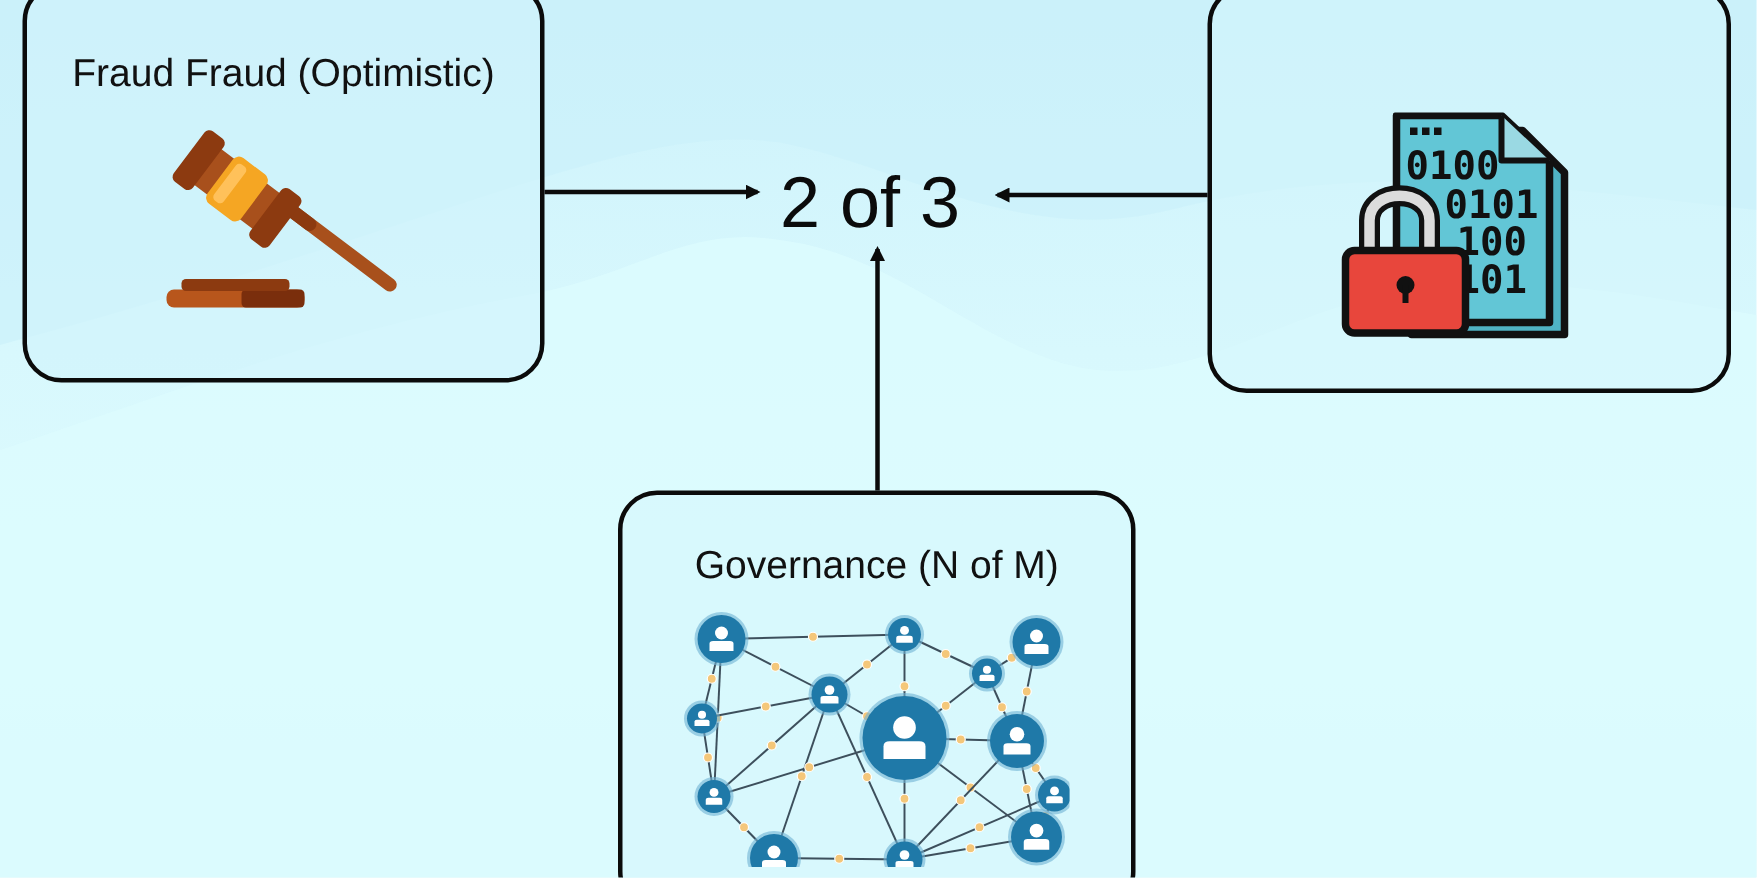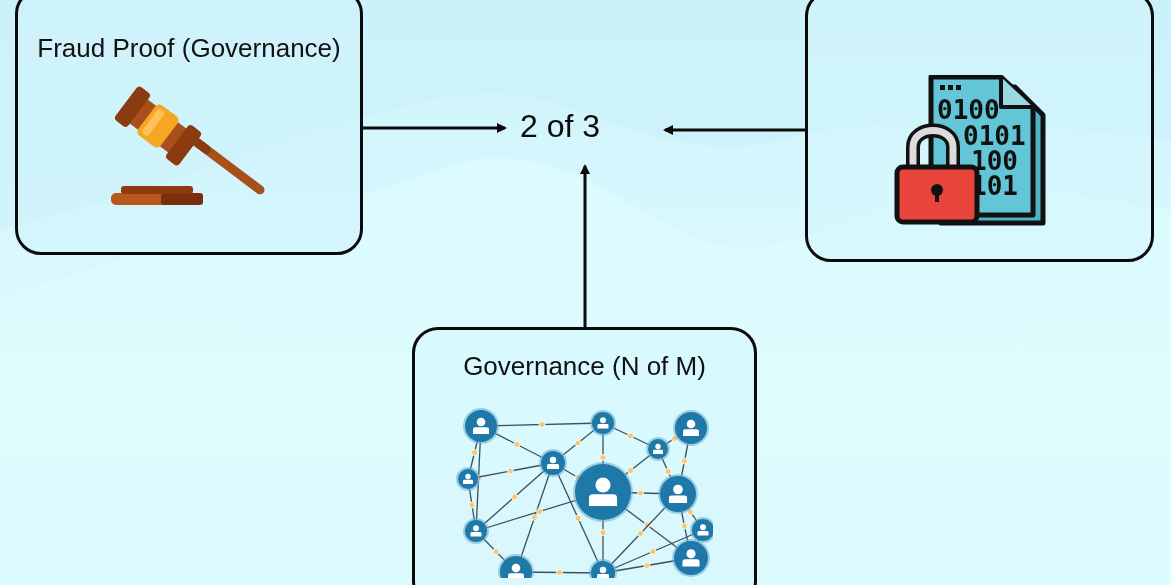--- a/index.html
+++ b/index.html
@@ -15,37 +15,37 @@
   }
   .box-title {
     position: absolute; left: 0; right: 0; text-align: center;
     font-size: 26px; color: #111; white-space: nowrap;
   }
   #fraud-box { left: 15px; top: -12px; width: 348px; height: 267px; background: rgba(208,243,252,0.6); }
   #fraud-box .box-title { top: 42px; }
   #validity-box { left: 805px; top: -10px; width: 349px; height: 272px; background: rgba(212,245,252,0.5); }
   #validity-box .box-title { top: 40px; }
   #gov-box { left: 412px; top: 327px; width: 345px; height: 280px; background: rgba(214,246,252,0.6); }
-  #gov-box .box-title { top: 21px; }
+  #gov-box .box-title { top: 31px; }
   .result-label {
-    position: absolute; left: 520px; top: 108px; font-size: 32px; color: #0b0b0b;
+    position: absolute; left: 520px; top: 108px; font-size: 48px; color: #0b0b0b;
   }
   .arrows { position: absolute; left: 0; top: 0; }
   .icon { position: absolute; }
 </style>
 </head>
 <body>
 
 <svg class="bg-wave" viewBox="0 0 1171 585">
   <path d="M0,300 C120,260 220,220 360,195 C430,180 460,150 520,160 C600,170 650,230 720,245 C800,260 860,200 960,190 C1040,185 1110,200 1171,210 L1171,585 L0,585 Z" fill="#dcfbfe" opacity="0.85"></path>
   <path d="M0,0 L1171,0 L1171,140 C1000,120 900,110 780,140 C680,165 600,110 520,95 C420,80 300,150 0,230 Z" fill="#c9f0fa" opacity="0.6"></path>
 </svg>
 
 <div id="fraud-box" class="box">
-  <div class="box-title">Fraud Proof (Governance)</div>
+  <div class="box-title">Fraud Fraud (Optimistic)</div>
   <svg class="icon" style="left:90px;top:90px;" width="175" height="140" viewBox="0 0 175 140">
 
     <rect x="3" y="112" width="92" height="12" rx="5" fill="#b8561c"></rect>
     <rect x="53" y="112" width="42" height="12" rx="3" fill="#7a2e0c"></rect>
     <rect x="13" y="105" width="72" height="8" rx="3" fill="#8c3a10"></rect>
 
     <g transform="rotate(37 88 60)">
       <rect x="78" y="56" width="95" height="9" rx="4.5" fill="#a8501c"></rect>
       <rect x="78" y="56" width="28" height="9" rx="4.5" fill="#8c3a10"></rect>
     </g>

